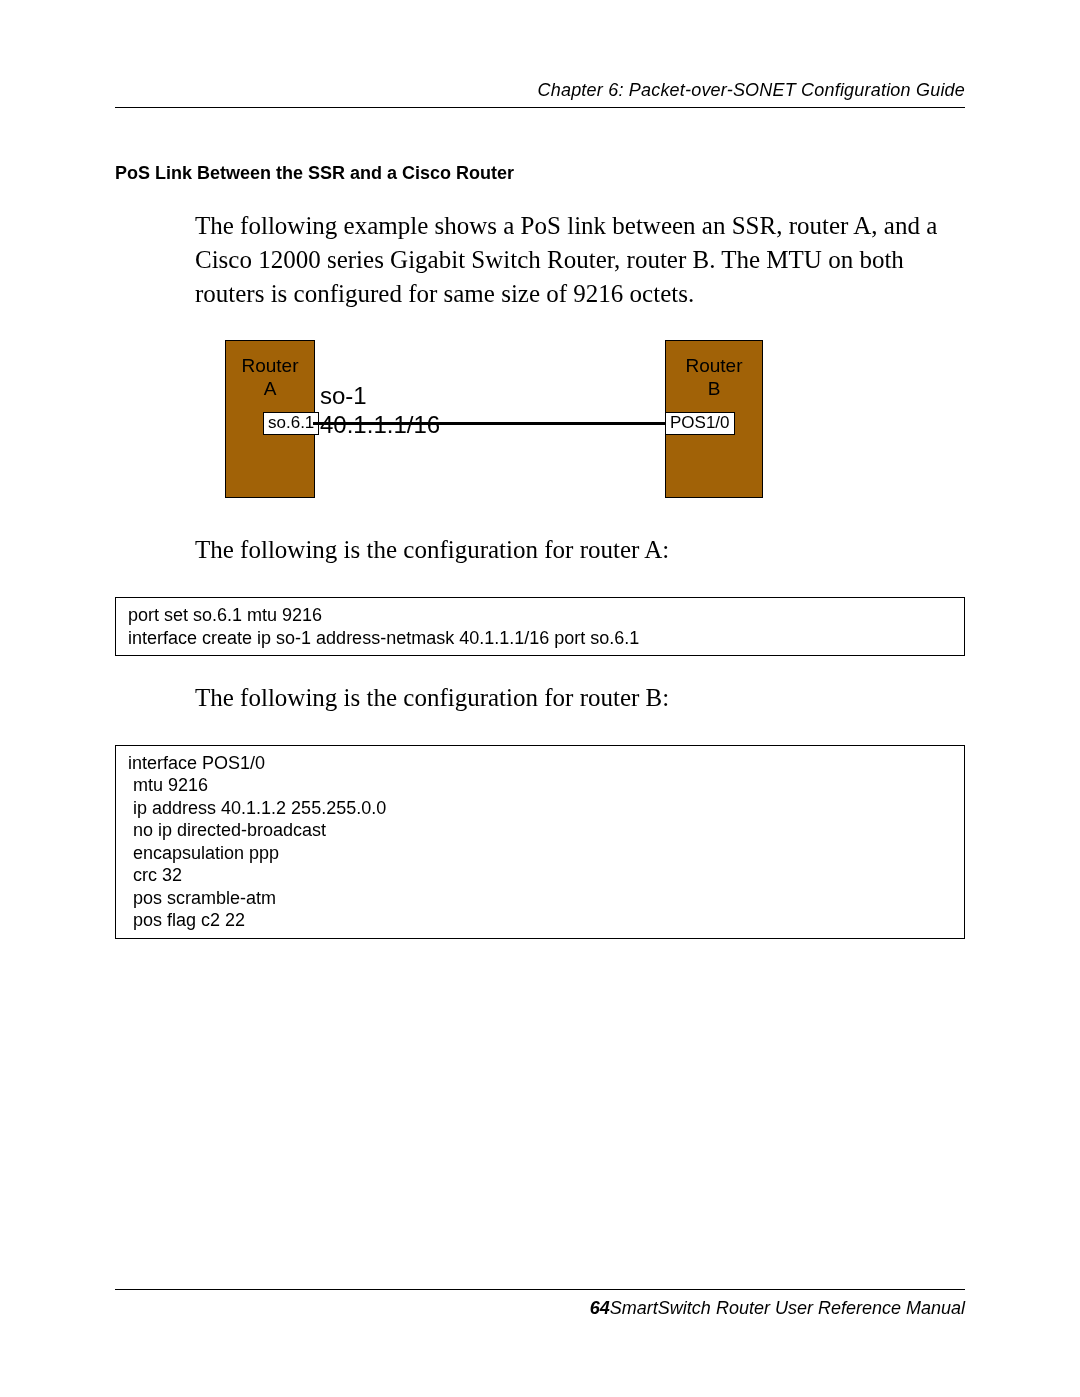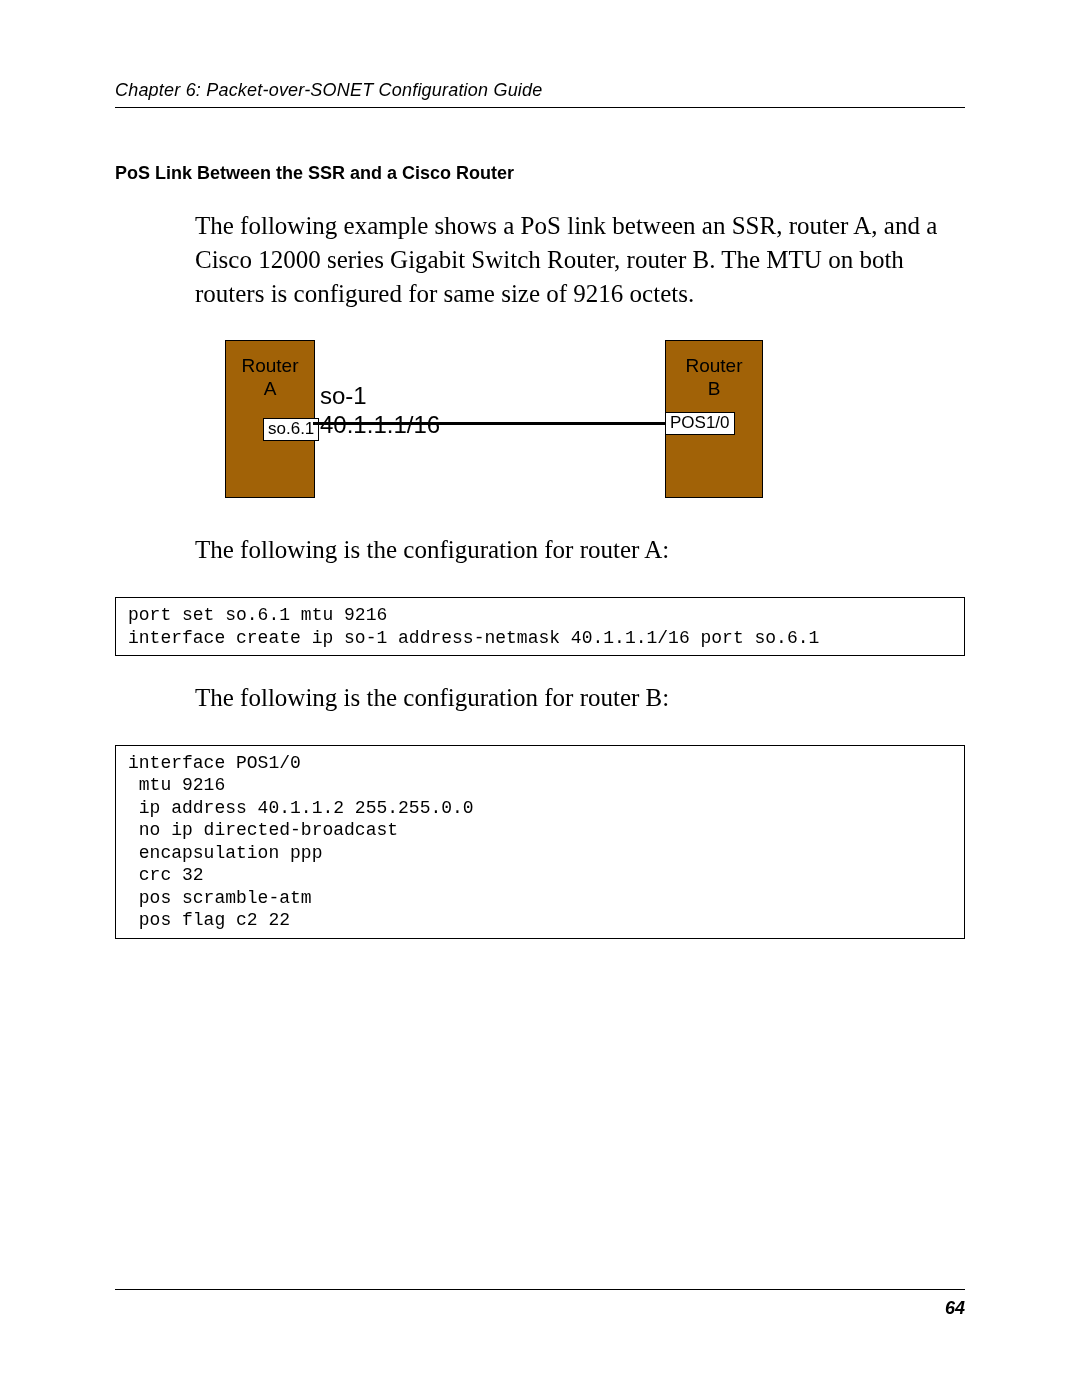--- a/index.html
+++ b/index.html
@@ -19,20 +19,21 @@
     padding: 80px 115px 0 115px;
   }
   .run-head {
     font-style: italic;
     font-size: 18px;
     padding-bottom: 6px;
     border-bottom: 1.5px solid #000;
     margin-bottom: 55px;
     font-family: "Segoe UI", "Helvetica Neue", Arial, sans-serif;
     letter-spacing: 0.2px;
+    text-align: right;
   }
   h2.section-title {
     font-family: "Segoe UI", "Helvetica Neue", Arial, sans-serif;
     font-weight: 700;
     font-size: 18px;
     margin: 0 0 20px 0;
   }
   .body-text {
     font-size: 25px;
     line-height: 1.35;
@@ -67,39 +68,39 @@
     font-size: 19px;
   }
   .port-box {
     position: absolute;
     border: 1.5px solid #000;
     font-size: 17px;
     padding: 0 4px;
     background: #fff;
     box-sizing: border-box;
   }
-  .port-a { left: 68px; top: 78px; }
+  .port-a { left: 68px; top: 72px; }
   .port-b { left: 470px; top: 72px; }
   .link-line {
     position: absolute;
     top: 82px;
     left: 118px;
     width: 354px;
     height: 3px;
     background: #000;
   }
   .link-label {
     position: absolute;
     left: 125px;
     top: 42px;
     font-size: 24px;
   }
   .code-block {
     border: 1.5px solid #000;
-    font-family: Liberation Mono, monospace;
+    font-family: Liberation Sans, sans-serif;
     font-size: 18px;
     padding: 6px 12px 6px 12px;
     line-height: 1.25;
     white-space: pre;
     margin-bottom: 22px;
     box-sizing: border-box;
     width: 850px;
   }
   .footer {
     position: absolute;
@@ -166,15 +167,16 @@
  mtu 9216
  ip address 40.1.1.2 255.255.0.0
  no ip directed-broadcast
  encapsulation ppp
  crc 32
  pos scramble-atm
  pos flag c2 22</div>
 
   <div class="footer">
     <span class="page-num">64</span>
+    <span class="manual-name">SmartSwitch Router User Reference Manual</span>
   </div>
 
 </div>
 
 </body></html>

